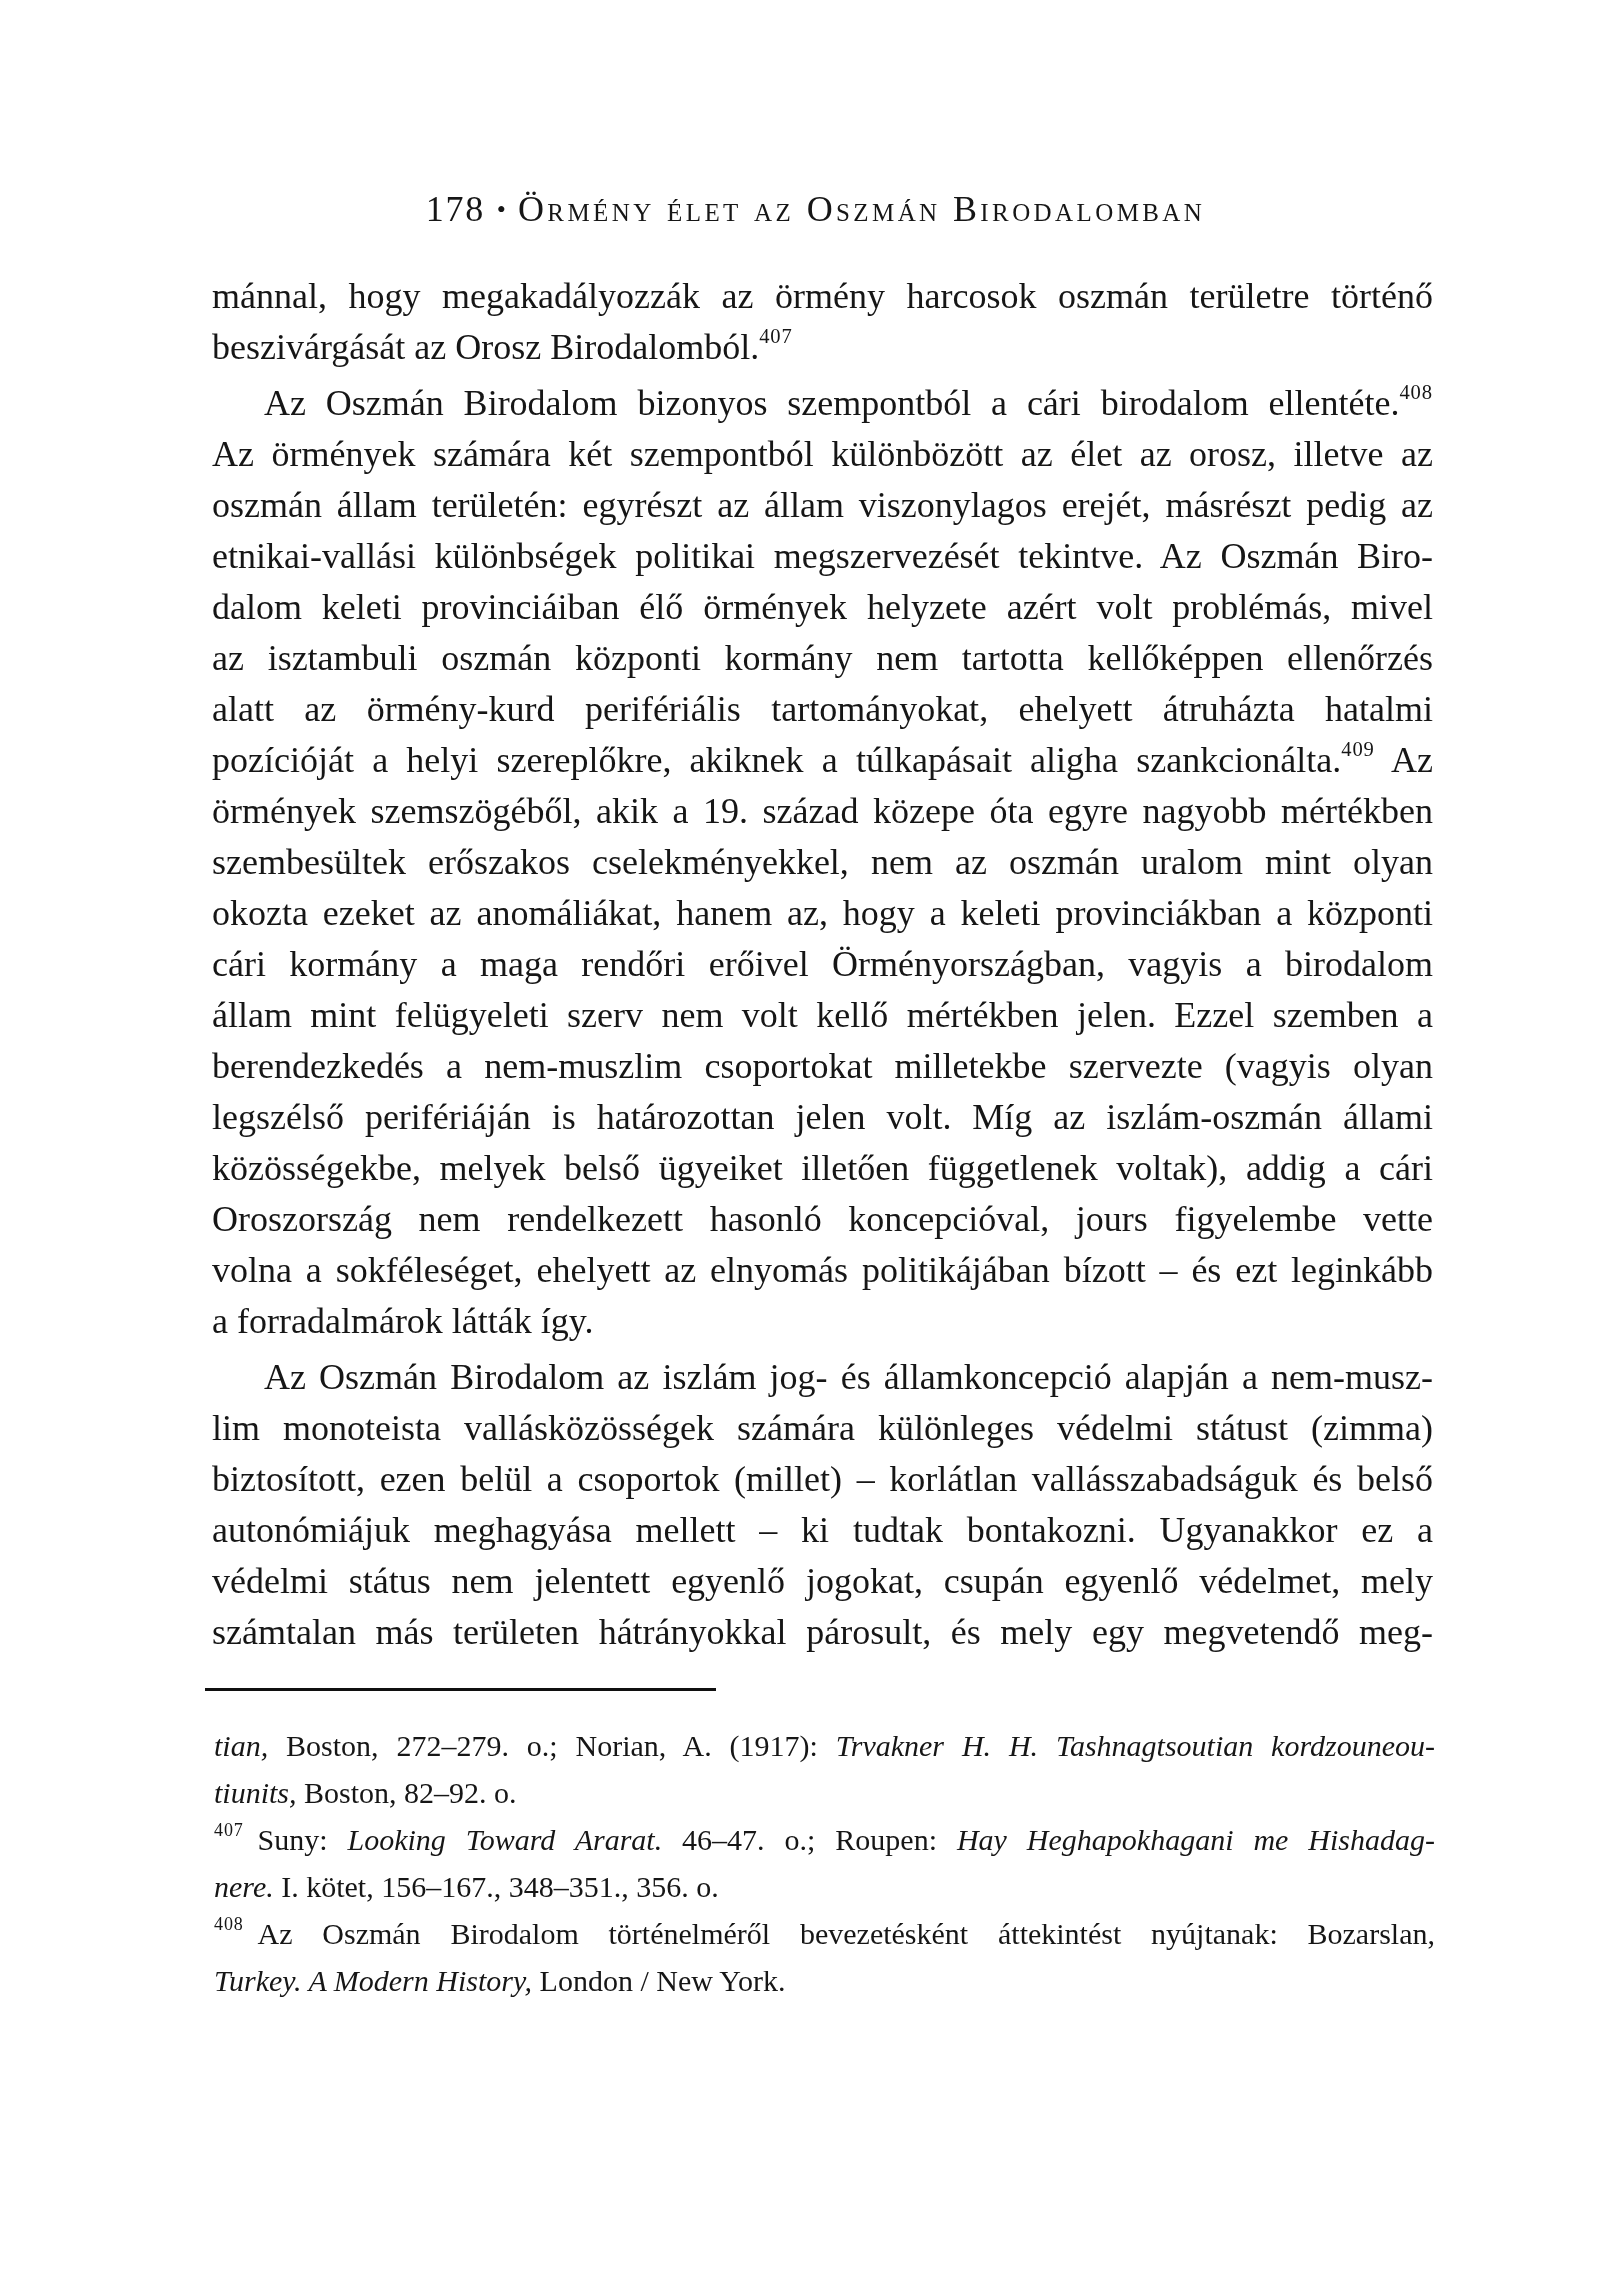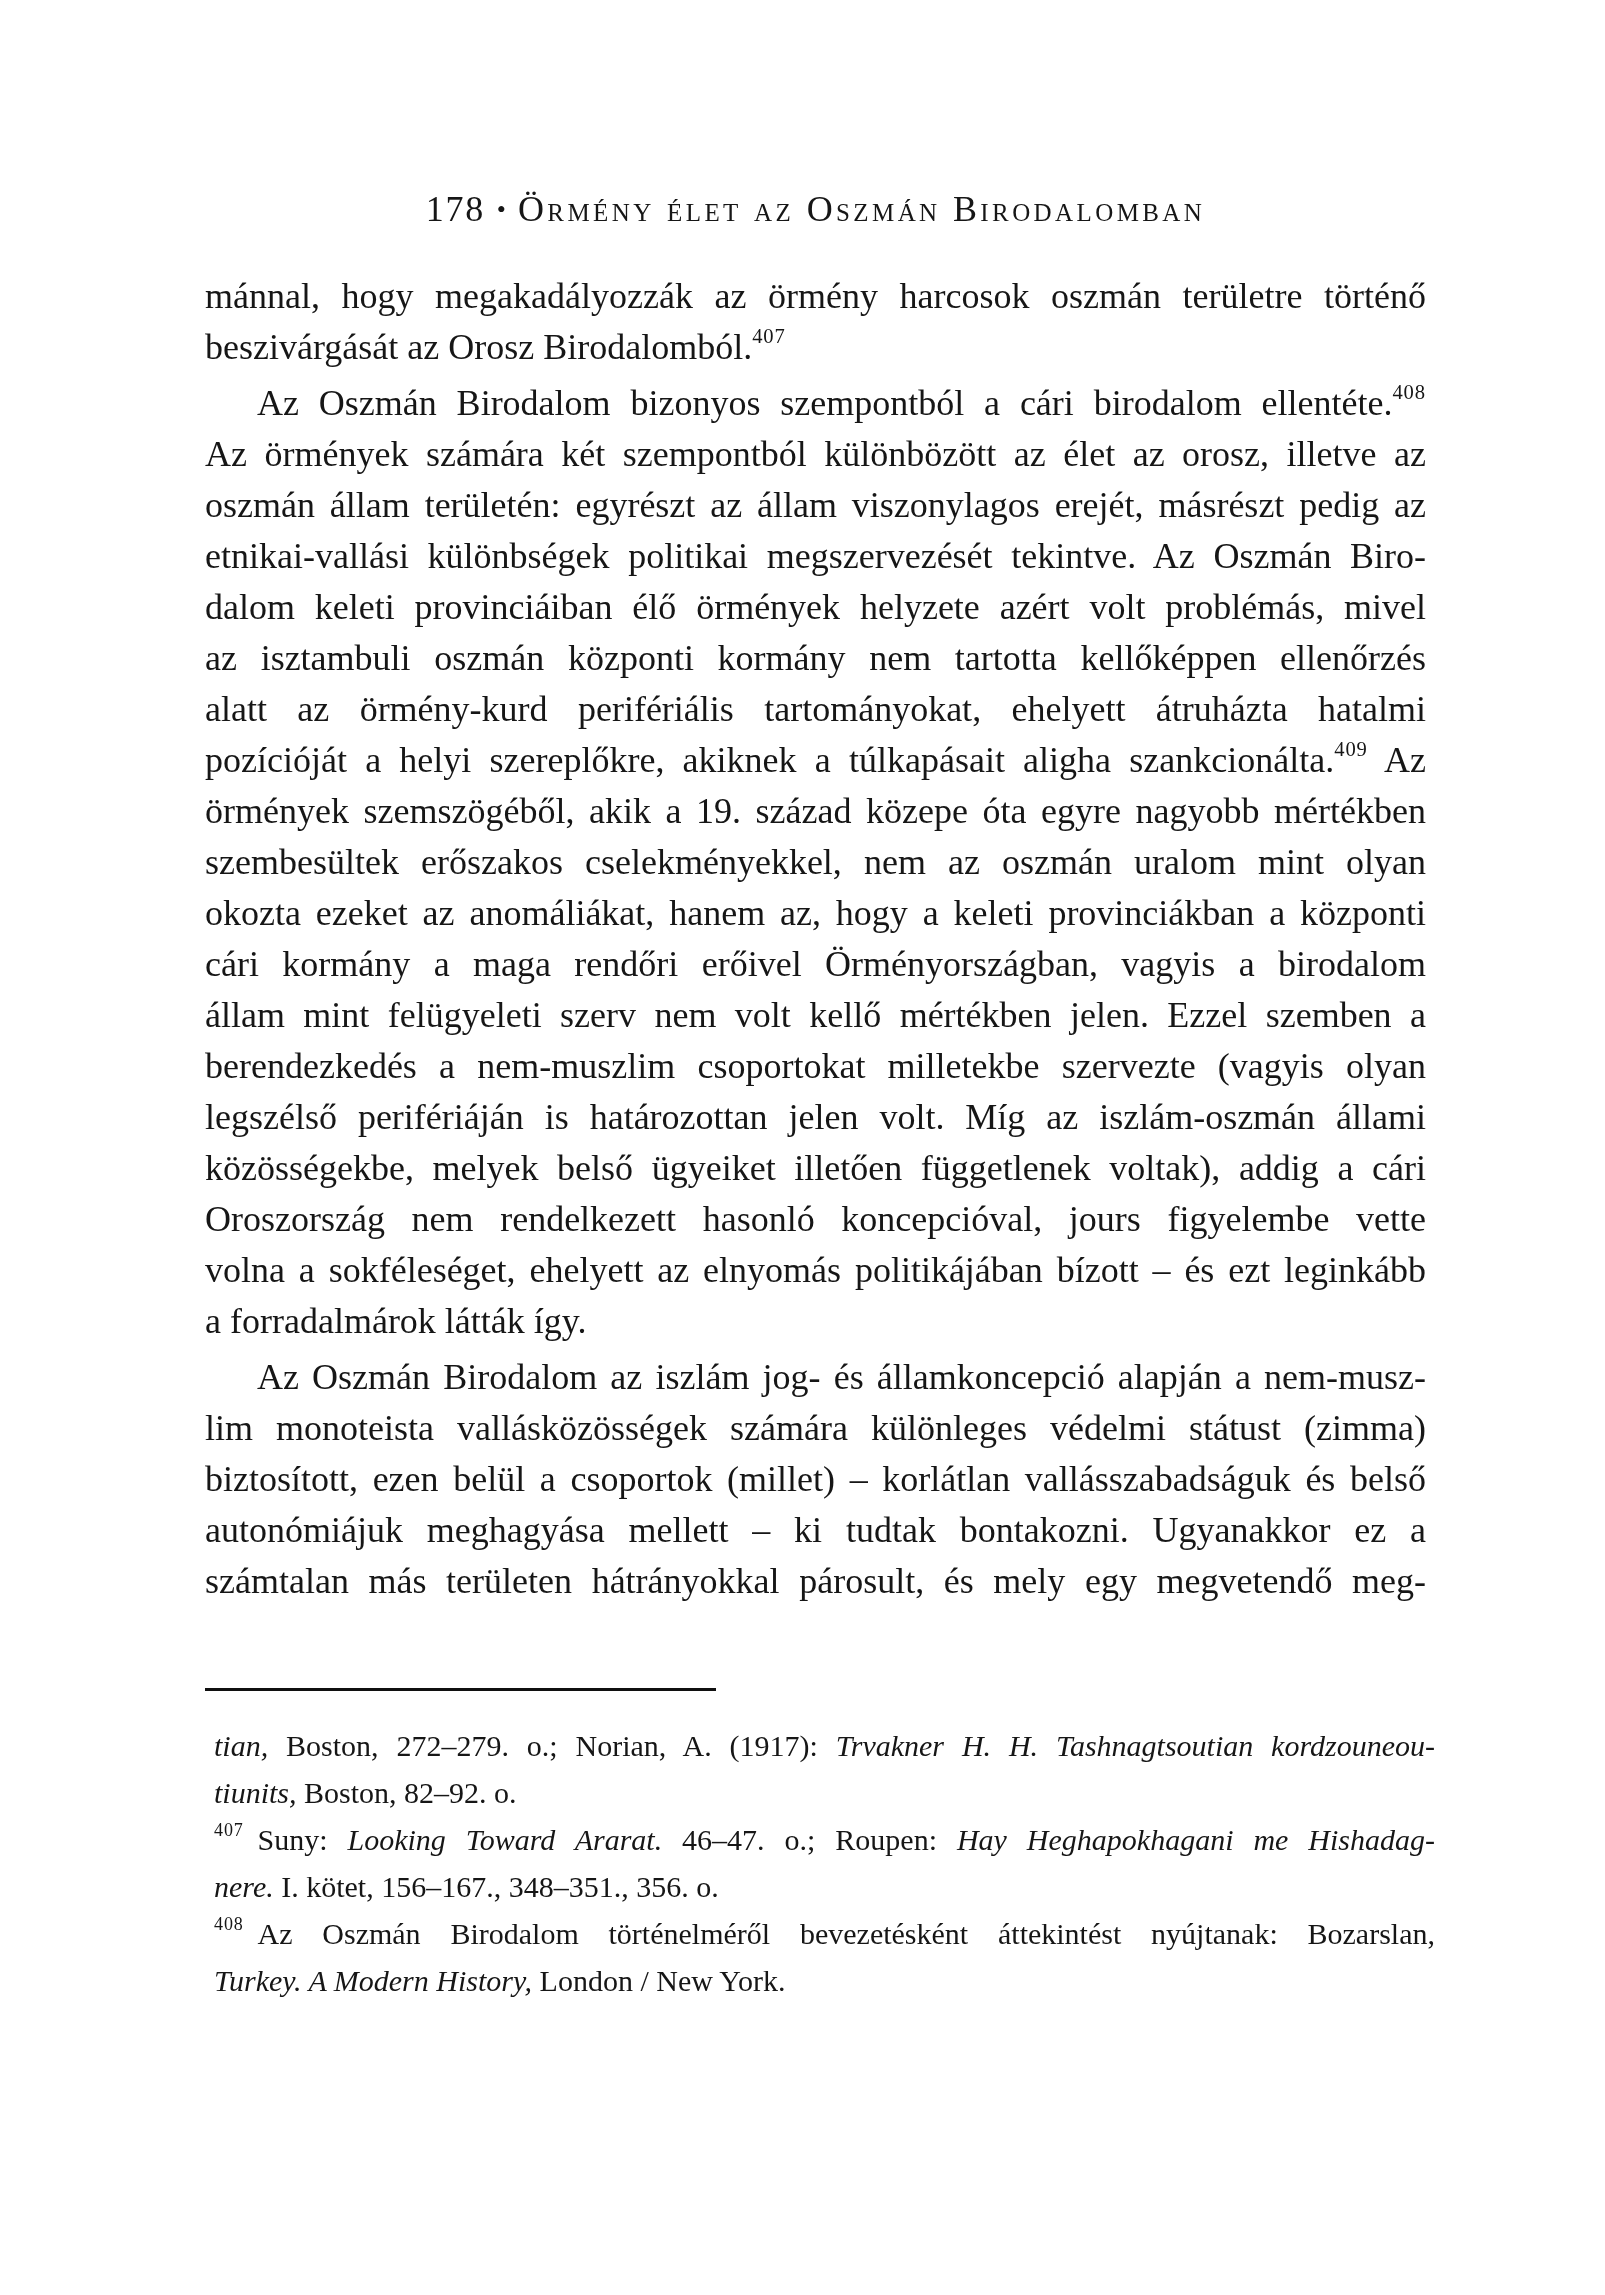--- a/index.html
+++ b/index.html
@@ -33,21 +33,21 @@
     vertical-align: 3.4px;
     padding: 0 12px;
   }
   .running-head .head-title {
     font-variant: small-caps;
     letter-spacing: 3.4px;
   }
   
   .body-block {
     position: absolute;
-    left: 205px;
+    left: 212px;
     top: 271px;
     width: 1221px;
     font-size: 36px;
     line-height: 51px;
   }
   .line {
     height: 51px;
     text-align: justify;
     text-align-last: justify;
   }
@@ -122,20 +122,21 @@
       <div class="line"><span>berendezkedés a nem-muszlim csoportokat milletekbe szervezte (vagyis olyan</span></div>
       <div class="line"><span>legszélső perifériáján is határozottan jelen volt. Míg az iszlám-oszmán állami</span></div>
       <div class="line"><span>közösségekbe, melyek belső ügyeiket illetően függetlenek voltak), addig a cári</span></div>
       <div class="line"><span>Oroszország nem rendelkezett hasonló koncepcióval, jours figyelembe vette</span></div>
       <div class="line"><span>volna a sokféleséget, ehelyett az elnyomás politikájában bízott – és ezt leginkább</span></div>
       <div class="line flush"><span>a forradalmárok látták így.</span></div>
       <div class="line indent"><span>Az Oszmán Birodalom az iszlám jog- és államkoncepció alapján a nem-musz-</span></div>
       <div class="line"><span>lim monoteista vallásközösségek számára különleges védelmi státust (zimma)</span></div>
       <div class="line"><span>biztosított, ezen belül a csoportok (millet) – korlátlan vallásszabadságuk és belső</span></div>
       <div class="line"><span>autonómiájuk meghagyása mellett – ki tudtak bontakozni. Ugyanakkor ez a</span></div>
+      <div class="line"><span>védelmi státus nem jelentett egyenlő jogokat, csupán egyenlő védelmet, mely</span></div>
       <div class="line"><span>számtalan más területen hátrányokkal párosult, és mely egy megvetendő meg-</span></div>
     </div>
 
   <div class="fn-rule"></div>
 
   <div class="fn-block">
       <div class="line"><span class="it">tian,</span><span> Boston, 272–279. o.; Norian, A. (1917): </span><span class="it">Trvakner H. H. Tashnagtsoutian kordzouneou-</span></div>
       <div class="line flush"><span class="it">tiunits,</span><span> Boston, 82–92. o.</span></div>
       <div class="line"><sup class="fnmark">407</sup><span>Suny: </span><span class="it">Looking Toward Ararat.</span><span> 46–47. o.; Roupen: </span><span class="it">Hay Heghapokhagani me Hishadag-</span></div>
       <div class="line flush"><span class="it">nere.</span><span> I. kötet, 156–167., 348–351., 356. o.</span></div>

